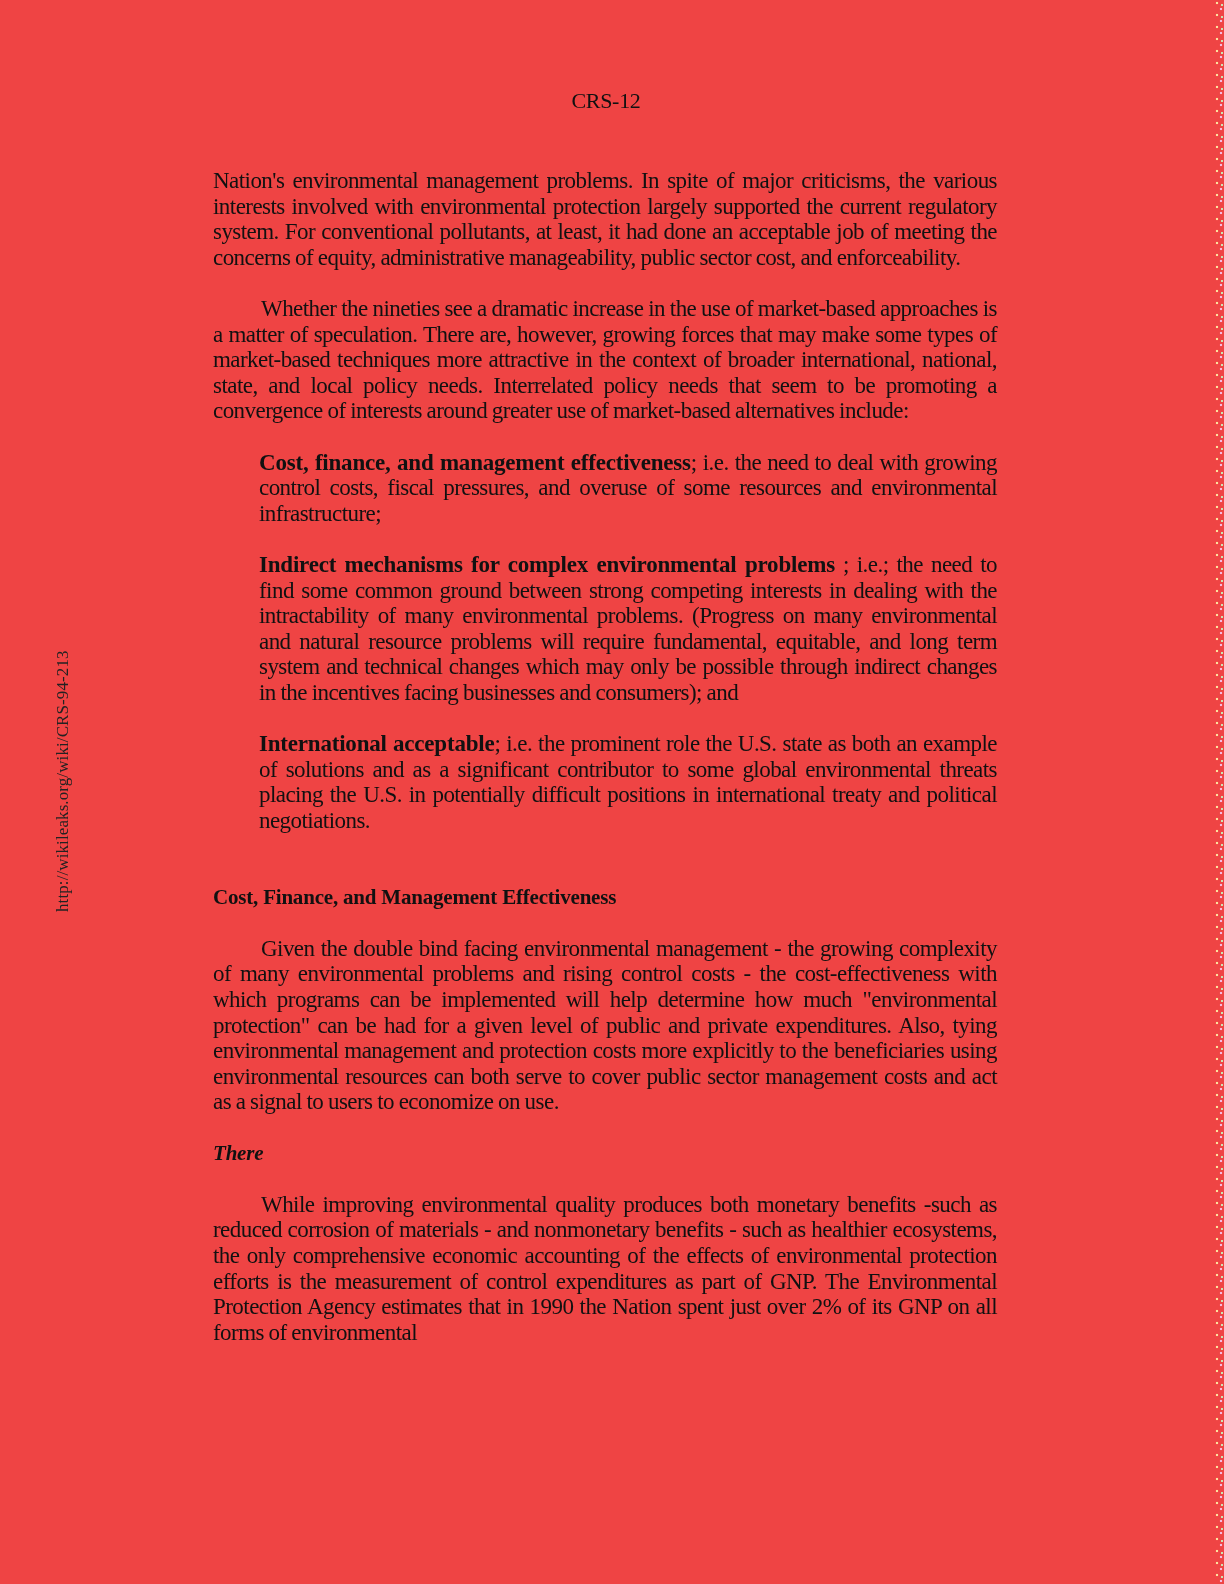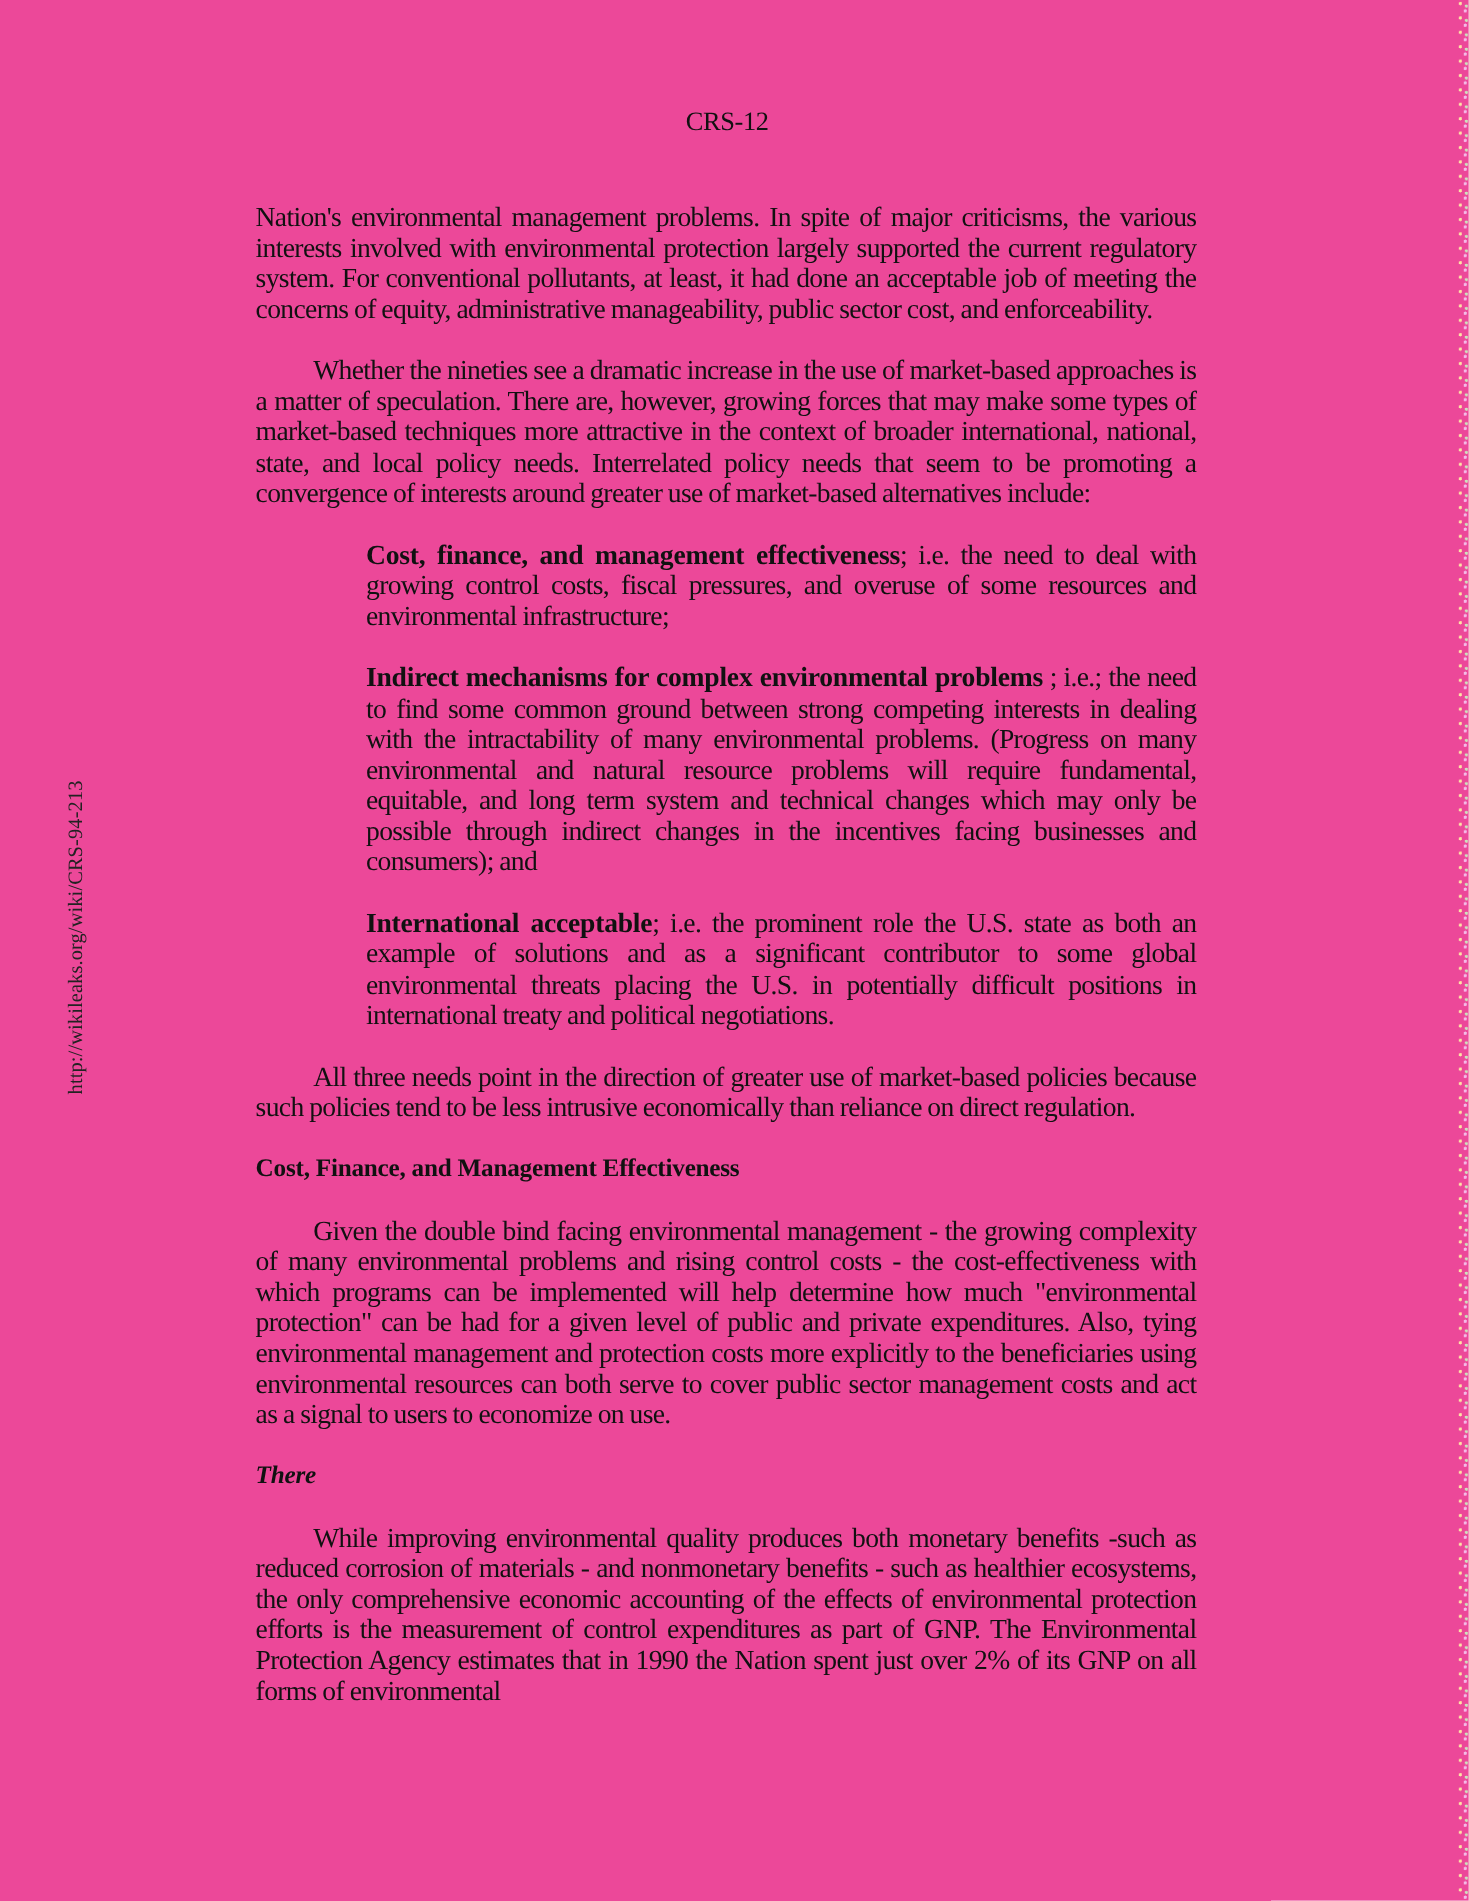--- a/index.html
+++ b/index.html
@@ -13,21 +13,21 @@
       position: relative;
       overflow: hidden;
       font-family: "Liberation Serif", serif;
       color: #111111;
     }
     .page {
       position: absolute;
       left: 0; top: 0;
       width: 1224px;
       height: 1584px;
-      background: #ec4899;
+      background: #ef4444;
     }
     .edge-strip {
       position: absolute;
       right: 0;
       top: 0;
       width: 10px;
       height: 1584px;
       background-image:
         radial-gradient(circle at 3px 3px, #fff3a8 1.2px, transparent 1.6px),
         radial-gradient(circle at 7px 9px, #f5c8f0 1.2px, transparent 1.6px),
@@ -65,21 +65,21 @@
       font-size: 23px;
       line-height: 25.6px;
       text-align: justify;
       margin: 0;
       letter-spacing: -0.55px;
       word-spacing: -0.5px;
     }
     .p.indent { text-indent: 48px; }
     .gap { height: 25.6px; }
     .bullet {
-      margin-left: 92px;
+      margin-left: 46px;
     }
     .bullet b { font-weight: bold; letter-spacing: -0.2px; }
     .heading {
       font-size: 21px;
       line-height: 25.6px;
       font-weight: bold;
       margin: 0;
       letter-spacing: -0.2px;
     }
     .heading.italic { font-style: italic; }
@@ -105,21 +105,20 @@
 
     <p class="p bullet"><b>Cost, finance, and management effectiveness</b><span>; i.e. the need to deal with growing control costs, fiscal pressures, and overuse of some resources and environmental infrastructure;</span></p>
     <div class="gap"></div>
 
     <p class="p bullet"><b>Indirect mechanisms for complex environmental problems</b><span> ; i.e.; the need to find some common ground between strong competing interests in dealing with the intractability of many environmental problems.  (Progress on many environmental and natural resource problems will require fundamental, equitable, and long term system and technical changes which may only be possible through indirect changes in the incentives facing businesses and consumers);  and</span></p>
     <div class="gap"></div>
 
     <p class="p bullet"><b>International acceptable</b><span>; i.e. the prominent role the U.S. state as both an example of solutions and as a significant contributor to some global environmental threats placing the U.S. in potentially difficult positions in  international treaty and political negotiations.</span></p>
     <div class="gap"></div>
 
-    <p class="p indent">All three needs point in the direction of greater use of market-based policies because such policies tend to be less intrusive economically than reliance on direct regulation.</p>
     <div class="gap"></div>
 
     <h2 class="heading">Cost, Finance, and Management Effectiveness</h2>
     <div class="gap"></div>
 
     <p class="p indent">Given the double bind facing environmental management - the growing complexity of many environmental problems and rising control costs - the cost-effectiveness with which programs can be implemented will help determine how much "environmental protection" can be had for a given level of public and private expenditures.  Also, tying environmental management and protection costs more explicitly to the beneficiaries using environmental resources can both serve to cover public sector management costs and act as a signal to users to economize on use.</p>
     <div class="gap"></div>
 
     <h3 class="heading italic">There</h3>
     <div class="gap"></div>

